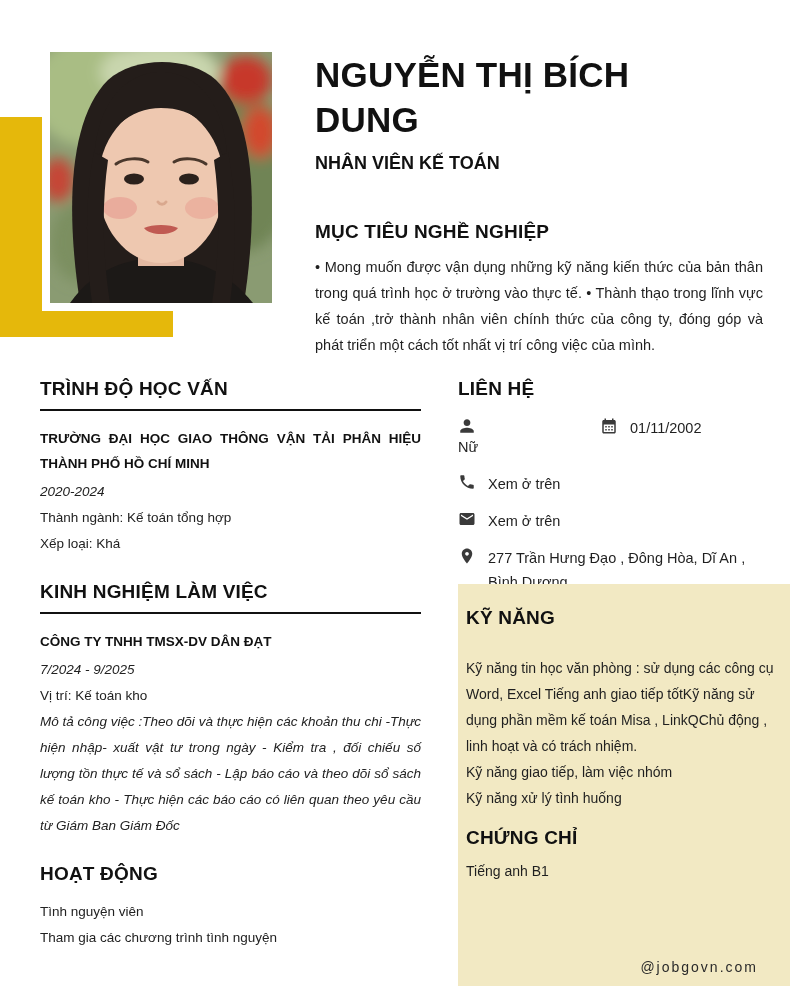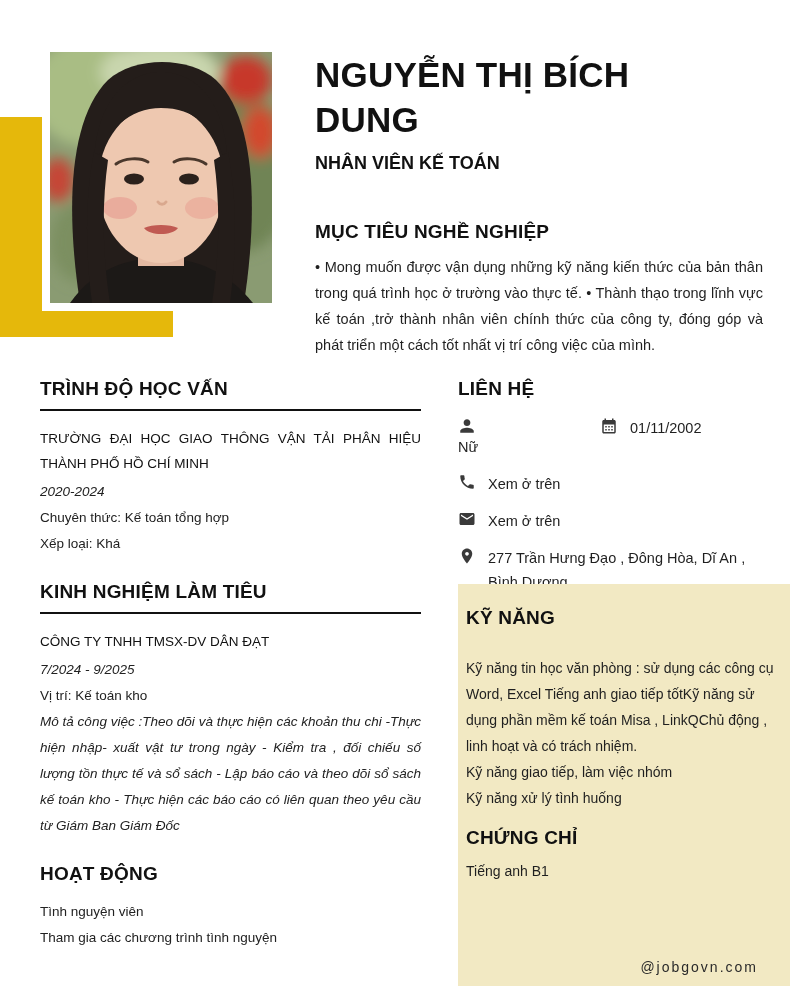--- a/index.html
+++ b/index.html
@@ -69,21 +69,21 @@
   
   .left-col {
     position: absolute;
     left: 40px; top: 378px;
     width: 381px;
   }
   .rule { border-bottom: 2px solid #111; margin-top: 9px; }
   .entry-title {
     margin-top: 15px;
     font-size: 13.5px;
-    font-weight: 400;
+    font-weight: 700;
     line-height: 25px;
     text-align: justify;
     color: #111;
   }
   .entry-period {
     margin-top: 3px;
     font-size: 13.5px;
     font-style: italic;
     line-height: 26px;
     color: #222;
@@ -200,24 +200,24 @@
     <div class="section-heading objective-heading">MỤC TIÊU NGHỀ NGHIỆP</div>
     <div class="objective-text">• Mong muốn được vận dụng những kỹ năng kiến thức của bản thân trong quá trình học ở trường vào thực tế. • Thành thạo trong lĩnh vực kế toán ,trở thành nhân viên chính thức của công ty, đóng góp và phát triển một cách tốt nhất vị trí công việc của mình.</div>
   </div>
 
   <div class="left-col">
 
     <div class="section-heading">TRÌNH ĐỘ HỌC VẤN</div>
     <div class="rule"></div>
     <div class="entry-title">TRƯỜNG ĐẠI HỌC GIAO THÔNG VẬN TẢI PHÂN HIỆU THÀNH PHỐ HỒ CHÍ MINH</div>
     <div class="entry-period">2020-2024</div>
-    <div class="entry-line">Chuyên thức: Kế toán tổng hợp</div>
+    <div class="entry-line">Thành ngành: Kế toán tổng hợp</div>
     <div class="entry-line">Xếp loại: Khá</div>
 
-    <div class="section-heading gap-section">KINH NGHIỆM LÀM TIÊU</div>
+    <div class="section-heading gap-section">KINH NGHIỆM LÀM VIỆC</div>
     <div class="rule"></div>
     <div class="entry-title">CÔNG TY TNHH TMSX-DV DÂN ĐẠT</div>
     <div class="entry-period">7/2024 - 9/2025</div>
     <div class="entry-line">Vị trí: Kế toán kho</div>
     <div class="entry-desc">Mô tả công việc :Theo dõi và thực hiện các khoản thu chi -Thực hiện nhập- xuất vật tư trong ngày - Kiểm tra , đối chiếu số lượng tồn thực tế và sổ sách - Lập báo cáo và theo dõi sổ sách kế toán kho - Thực hiện các báo cáo có liên quan theo yêu cầu từ Giám Ban Giám Đốc</div>
 
     <div class="section-heading gap-section">HOẠT ĐỘNG</div>
     <div class="activity-list">
       <div>Tình nguyện viên</div>
       <div>Tham gia các chương trình tình nguyện</div>

